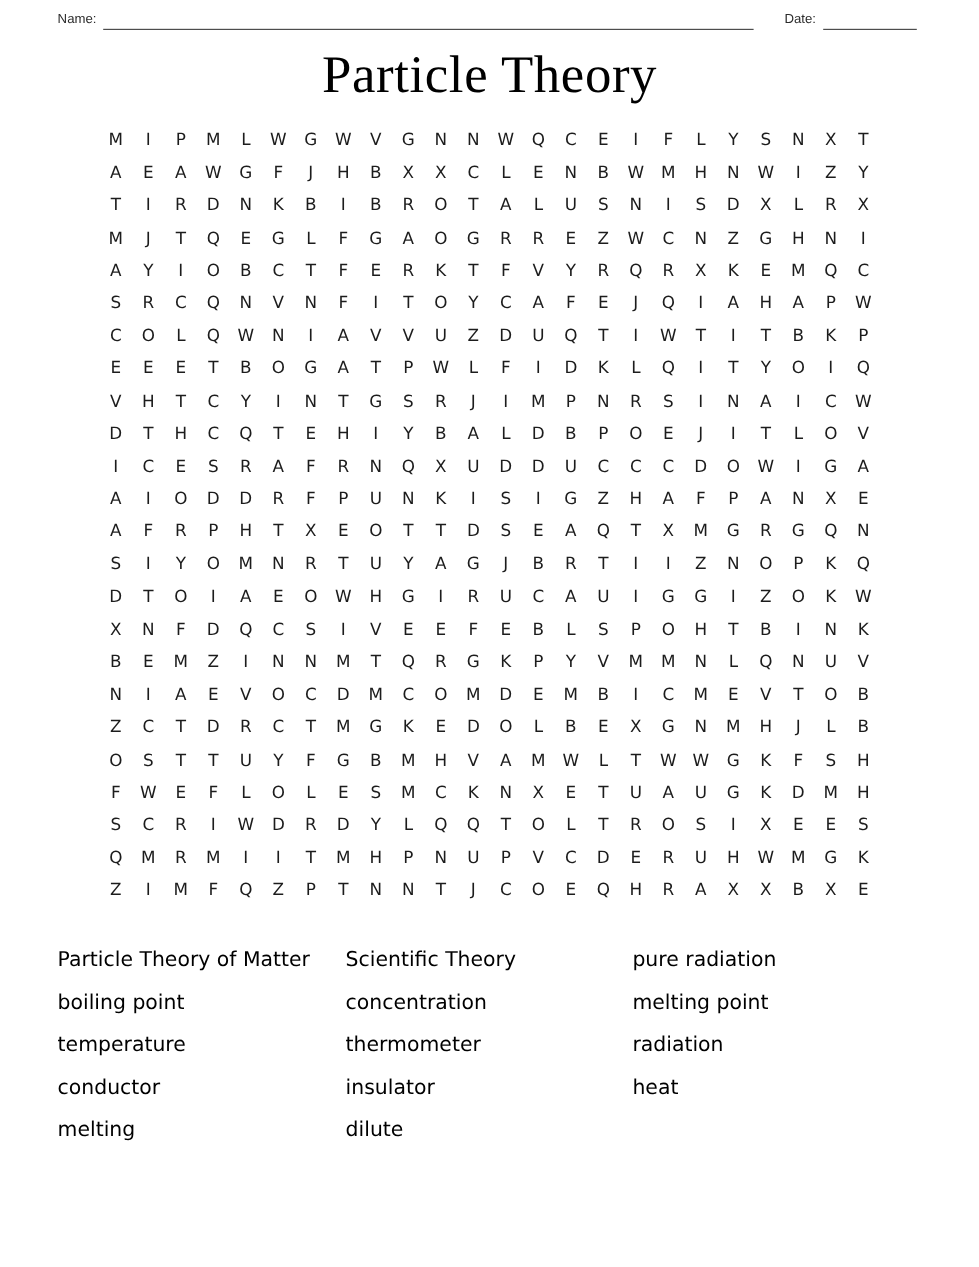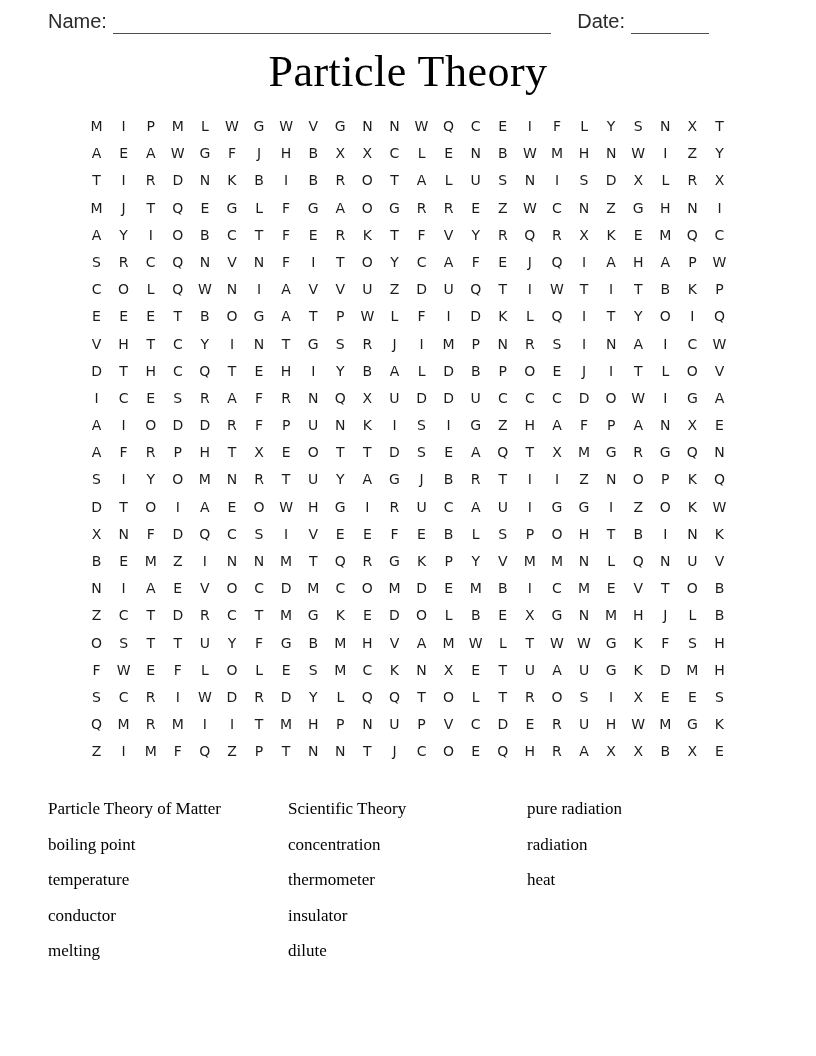--- a/index.html
+++ b/index.html
@@ -8,23 +8,22 @@
     background: #ffffff;
     font-family: "Liberation Sans", sans-serif;
     color: #111;
     overflow: hidden;
   }
   .page { width: 816px; height: 1056px; position: relative; }
 
   
   .header {
     display: flex;
-    align-items: flex-end;
-    padding: 10px 107px 0 48px;
-    font-size: 20px;
+    padding: 10px 52px 0 48px;
+    font-size: 11px;
     color: #2b2b2b;
   }
   .hlabel { white-space: nowrap; padding-bottom: 1px; }
   .fill-line { display: inline-block; border-bottom: 1px solid #4d4d4d; height: 15px; }
   .name-line { flex: 1; margin-left: 6px; margin-right: 26px; }
   .date-line { width: 78px; margin-left: 6px; }
 
   
   .title {
     margin-top: 12px;
@@ -63,21 +62,20 @@
   }
   .word-col { display: flex; flex-direction: column; }
   .word-col:nth-child(1) { width: 240px; }
   .word-col:nth-child(2) { width: 239px; }
   .word-item {
     height: 35.5px;
     display: flex;
     align-items: center;
     font-size: 17px;
     color: #000;
-    font-family: Liberation Serif, serif;
   }
 </style>
 </head>
 <body>
 
 <div class="page">
 
   <div class="header">
     <span class="hlabel">Name:</span>
     <span class="fill-line name-line"></span>
@@ -724,18 +722,19 @@
       </div>
       <div class="word-col">
         <div class="word-item">Scientific Theory</div>
         <div class="word-item">concentration</div>
         <div class="word-item">thermometer</div>
         <div class="word-item">insulator</div>
         <div class="word-item">dilute</div>
       </div>
       <div class="word-col">
         <div class="word-item">pure radiation</div>
+        <div class="word-item">melting point</div>
         <div class="word-item">radiation</div>
         <div class="word-item">heat</div>
       </div>
     </div>
 
 </div>
 
 </body></html>

